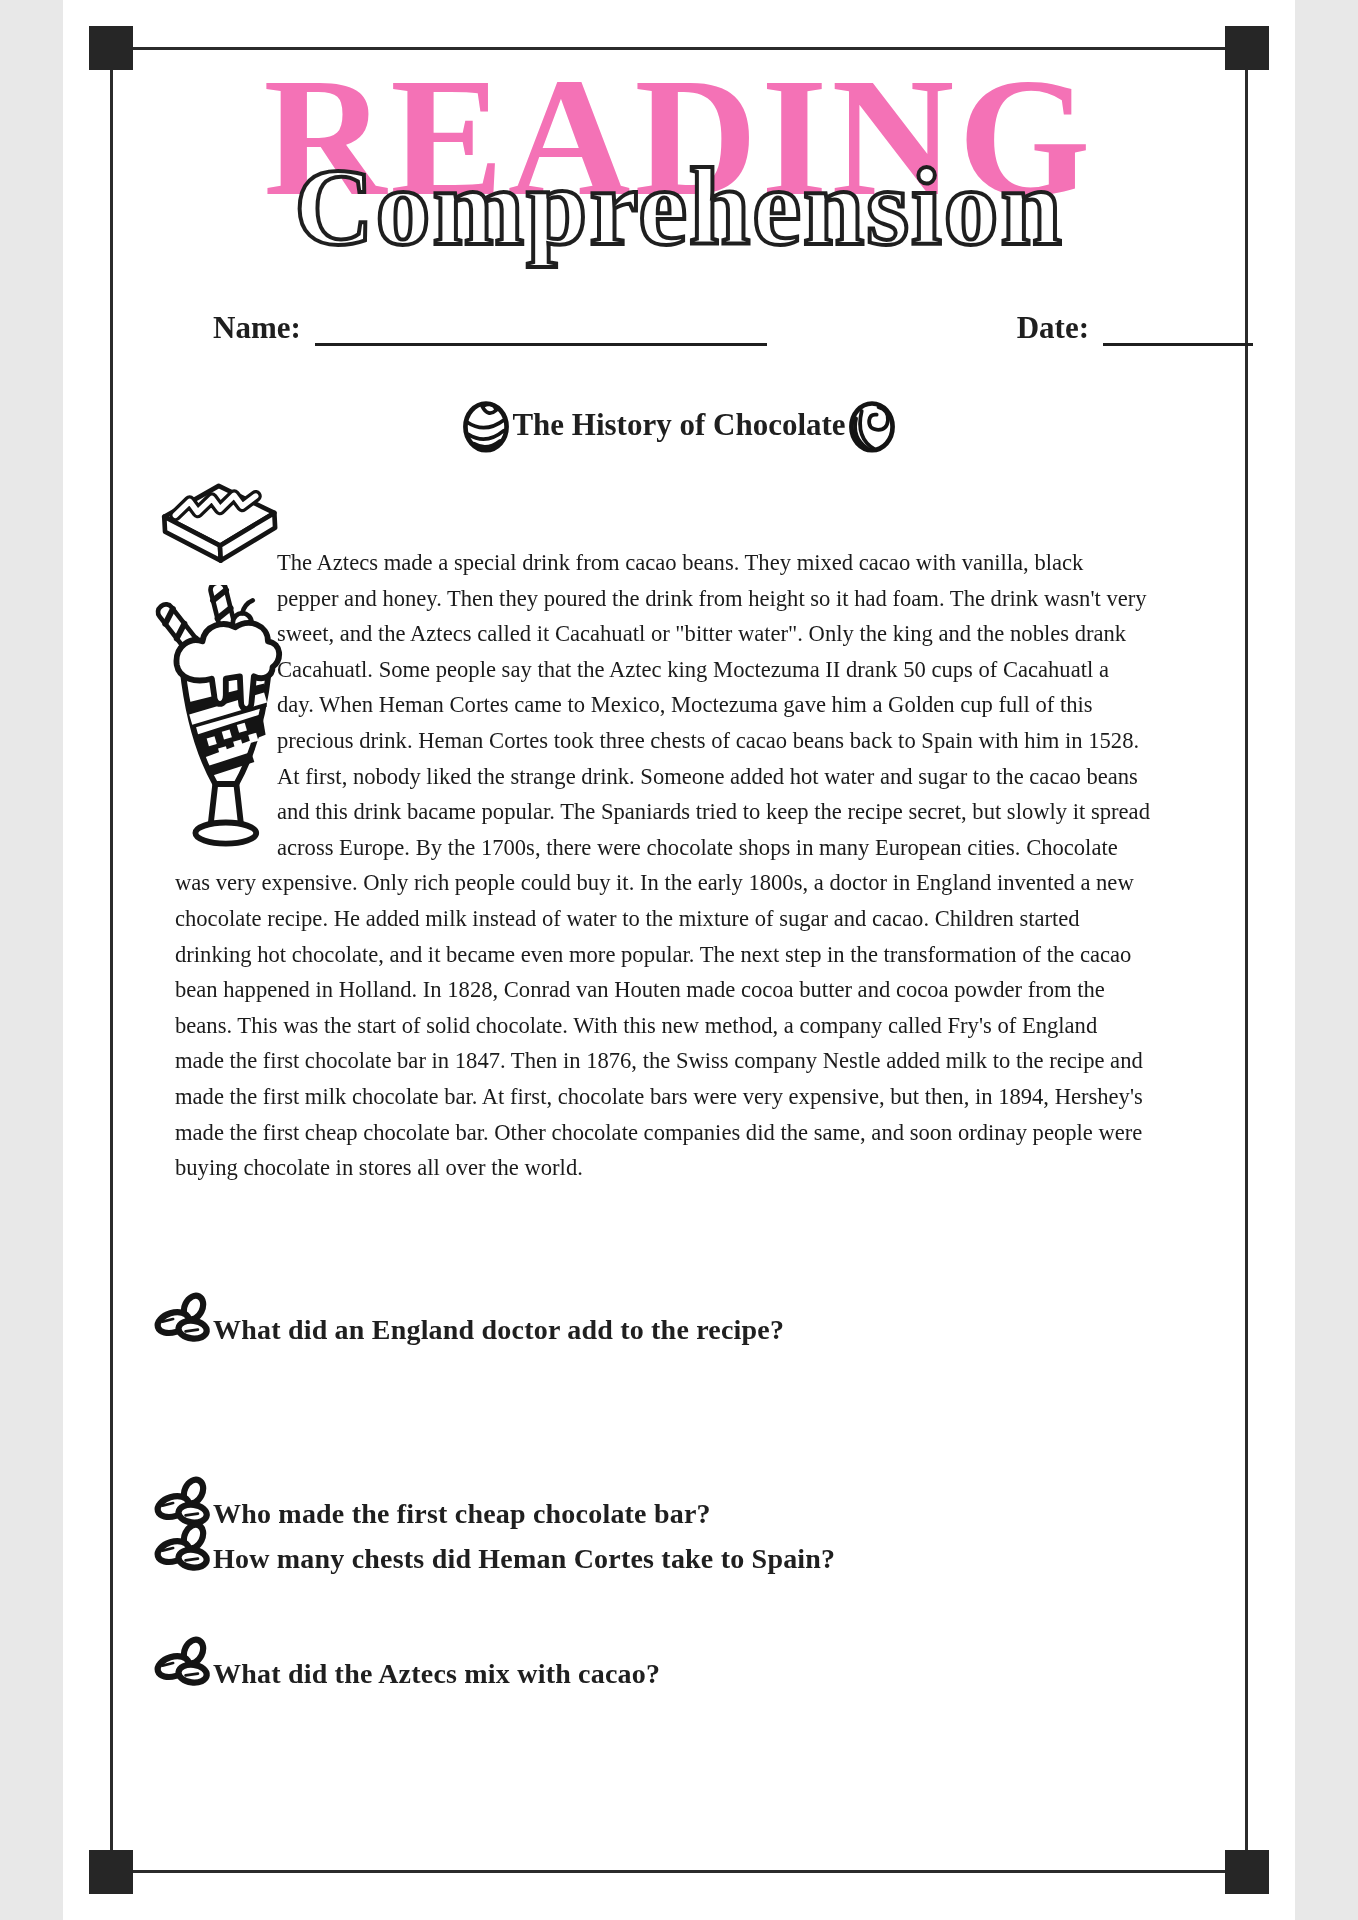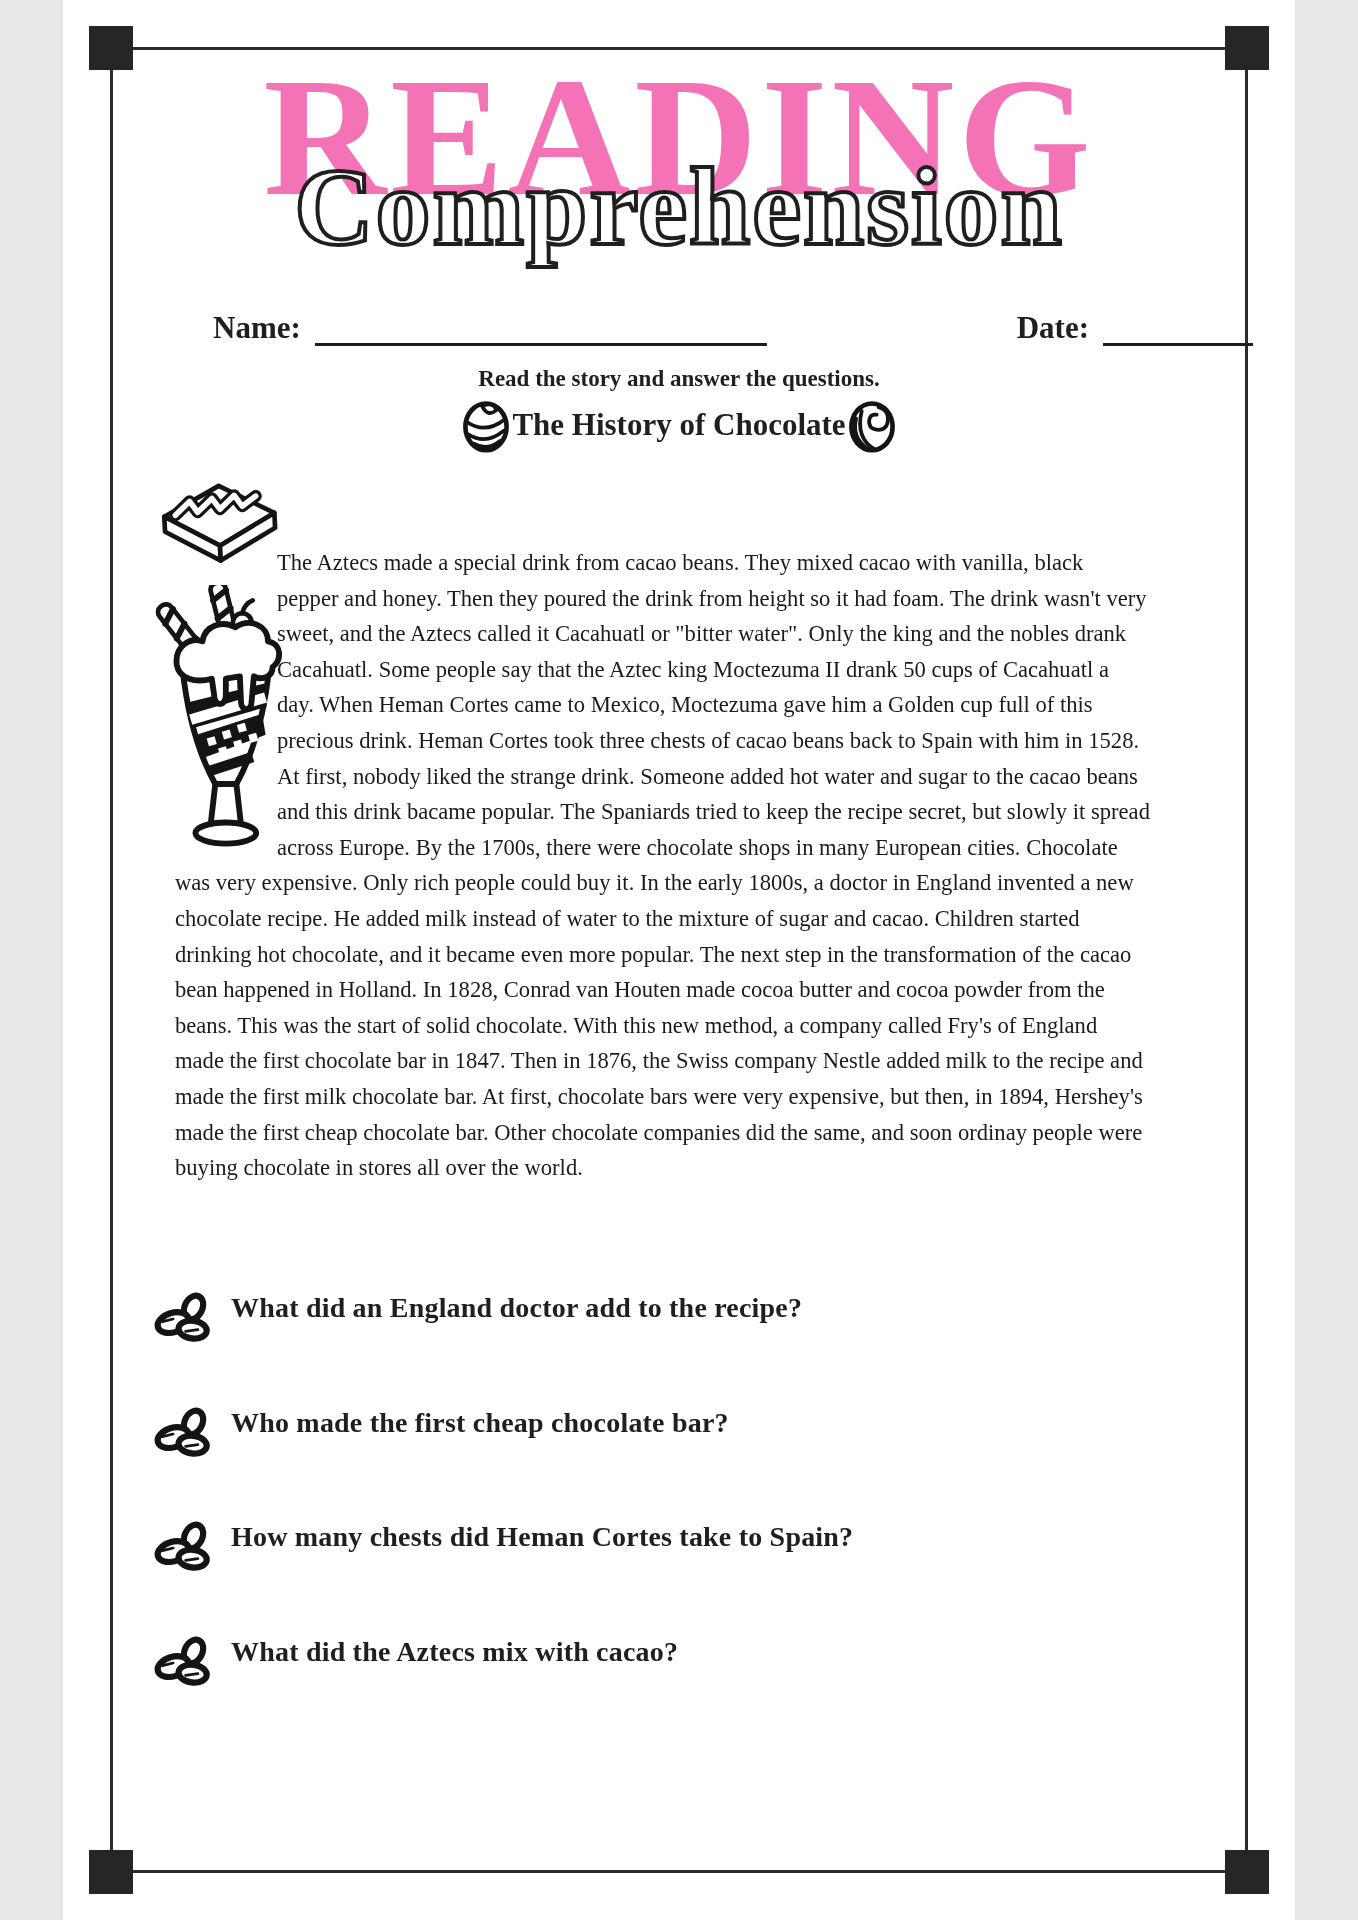--- a/index.html
+++ b/index.html
@@ -46,22 +46,22 @@
   .truffle svg { width:52px; height:58px; display:block; }
 
   
   .story { position:absolute; top:545px; left:88px; width:975px;
            font-size:22.6px; line-height:35.6px; color:#1b1b1b;margin-left:24px; }
   .illus-float { float:left; width:102px; height:305px; position:relative; }
   .choc-bar-icon { position:absolute; left:-32px; top:-74px; width:152px; height:112px; }
   .milkshake-icon { position:absolute; left:-24px; top:40px; width:152px; height:288px; }
 
   
-  .question { position:absolute; left:88px; display:flex; align-items:flex-start; gap:18px; }
-  .q1 { top:1292px; } .q2 { top:1407px; } .q3 { top:1521px; }
+  .question { position:absolute; left:88px; display:flex; align-items:flex-end; }
+  .q1 { top:1292px; } .q2 { top:1476px; } .q3 { top:1521px; }
   .q4 { top:1636px; } .q5 { top:1750px; }
   .q-icon svg { width:62px; height:54px; display:block; }
   .q-text { font-size:28px; font-weight:700; letter-spacing:0.2px; }
 
   svg .ink { stroke:#141414; fill:none; stroke-linecap:round; stroke-linejoin:round; }
   svg .fillw { fill:#ffffff; stroke:#141414; stroke-linejoin:round; }
 </style>
 </head>
 <body>
 
@@ -77,21 +77,20 @@
   <div class="title-bottom">Comprehension</div>
 
   <div class="form-row">
     <span>Name:</span>
     <span class="fill-line name-line"></span>
     <span class="form-spacer"></span>
     <span>Date:</span>
     <span class="fill-line date-line"></span>
   </div>
 
-  <div class="instruction">Read the story and answer the questions.</div>
 
   <div class="story-title-row">
     <span class="truffle">
       <svg viewBox="0 0 54 62">
         <ellipse class="fillw" cx="27" cy="33" rx="22" ry="25" stroke-width="5"></ellipse>
         <path class="ink" d="M23 11 q12 -6 15 4 q-9 8 -15 -4" stroke-width="4"></path>
         <path class="ink" d="M7 28 Q26 41 47 25" stroke-width="4"></path>
         <path class="ink" d="M8 41 Q27 53 46 37" stroke-width="4"></path>
         <path class="ink" d="M14 51 Q28 59 42 48" stroke-width="4"></path>
       </svg>

